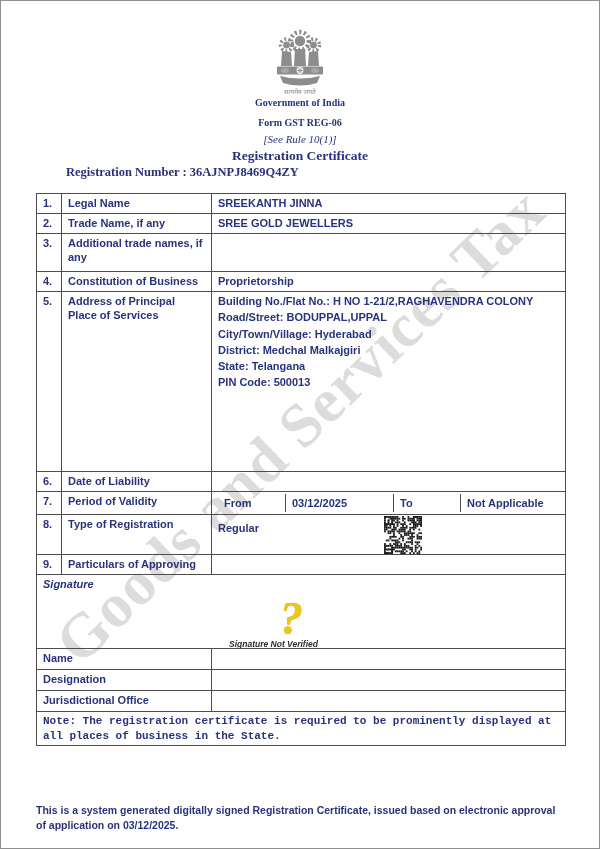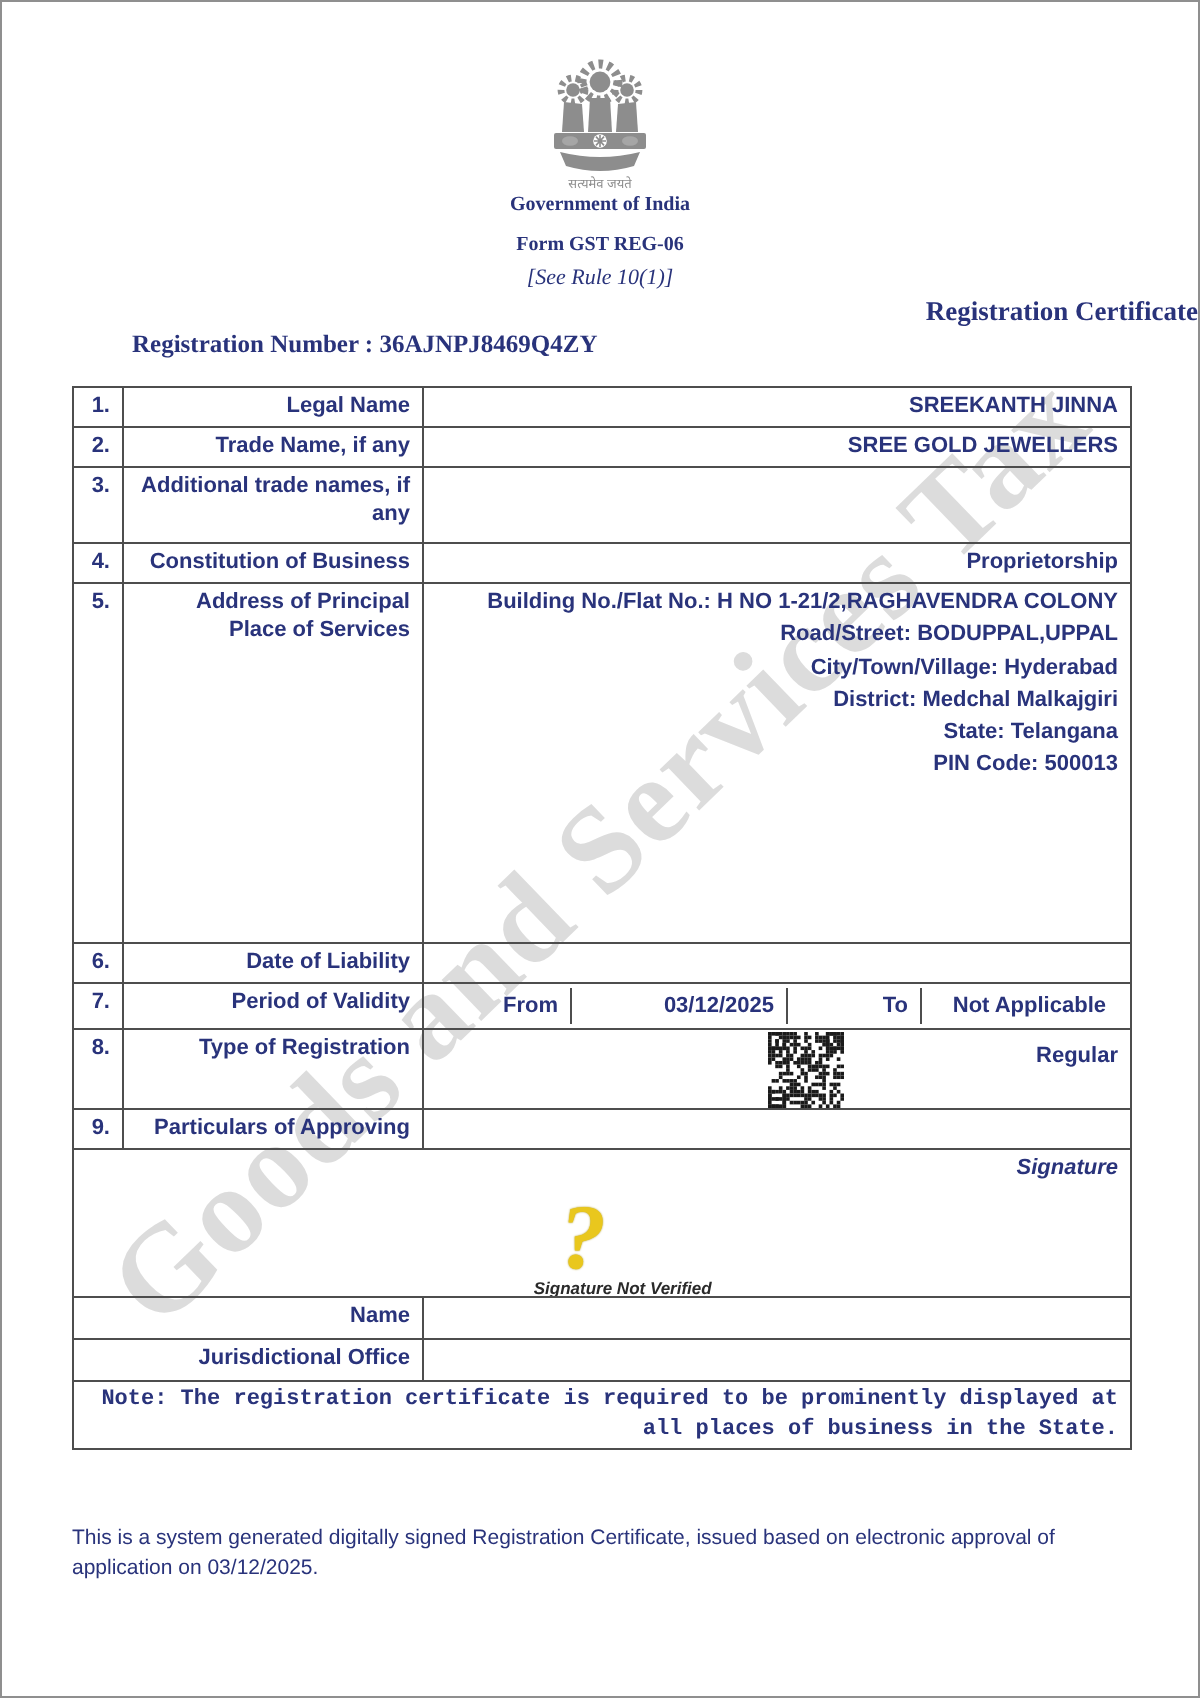--- a/index.html
+++ b/index.html
@@ -17,21 +17,21 @@
     color:rgba(150,150,150,0.33); pointer-events:none;
   }
   .content { position:relative; z-index:1; }
   
   .emblem { position:absolute; top:27px; left:50%; transform:translateX(-50%); text-align:center; }
   .hdr { position:absolute; left:0; width:100%; text-align:center;
          font-family:"Liberation Serif", serif; color:#29337b; }
   .gov   { top:96px;  font-size:10px;   font-weight:bold; }
   .form  { top:116px; font-size:10px;   font-weight:bold; }
   .rule  { top:132px; font-size:11px;   font-style:italic; }
-  .cert  { top:147px; font-size:13.5px; font-weight:bold;text-align:right; }
+  .cert  { top:147px; font-size:13.5px; font-weight:bold; }
   .regnum { position:absolute; top:164px; left:65px;
             font-family:"Liberation Serif", serif; font-size:12.5px;
             font-weight:bold; color:#29337b; }
   
   table.cert { position:absolute; left:35px; top:192px; width:530px;
                border-collapse:collapse; table-layout:fixed; }
   table.cert td { border:1px solid #4d4d4d; font-size:11px; line-height:1.3;
                   color:#29337b; padding:2px 6px; vertical-align:top;
                   overflow:hidden; background:transparent; }
   col.c-num { width:25px; } col.c-label { width:150px; }
@@ -56,22 +56,22 @@
   td.sig-cell { position:relative; height:69px; }
   .sig-label { font-weight:bold; }
   .sig-q { position:absolute; left:243px; top:14px; z-index:1;
            font-family:"Liberation Serif", serif; font-weight:bold;
            font-size:46px; color:#e9c71d; text-shadow:0 0 1px #a98f00; }
   .sig-block { position:absolute; left:192px; top:24px; z-index:2;
                font-size:7.5px; color:#2a2a2a; line-height:1.3; white-space:nowrap;margin-top:40px; }
   .sig-nv { font-size:8.5px; margin-bottom:5px; }
   
   td.note-cell { color:#222222; font-size:10.5px; padding-top:4px; }
-  .footer-text { position:absolute; left:35px; top:761px; width:530px;
-                 font-size:10.5px; font-weight:normal; color:#29337b; line-height:1.45; }
+  .footer-text { position:absolute; left:35px; top:802px; width:530px;
+                 font-size:10.5px; font-weight:bold; color:#29337b; line-height:1.45; }
 </style>
 </head>
 <body>
 
 <div class="page">
 
   <div class="watermark">Goods and Services Tax</div>
 
   <div class="content">
 
@@ -504,20 +504,24 @@
             <div>Date: 2025.12.03 20:30:31 IST</div>
           </div>
         </td>
       </tr>
 
       <tr class="h21">
         <td colspan="2" class="lbl">Name</td>
         <td></td>
       </tr>
       <tr class="h21">
+        <td colspan="2" class="lbl">Designation</td>
+        <td></td>
+      </tr>
+      <tr class="h21">
         <td colspan="2" class="lbl">Jurisdictional Office</td>
         <td></td>
       </tr>
 
       <tr class="h30">
         <td colspan="3" class="note-cell">Note: The registration certificate is required to be prominently displayed at all places of business in the State.</td>
       </tr>
     </tbody>
       </table>
 

